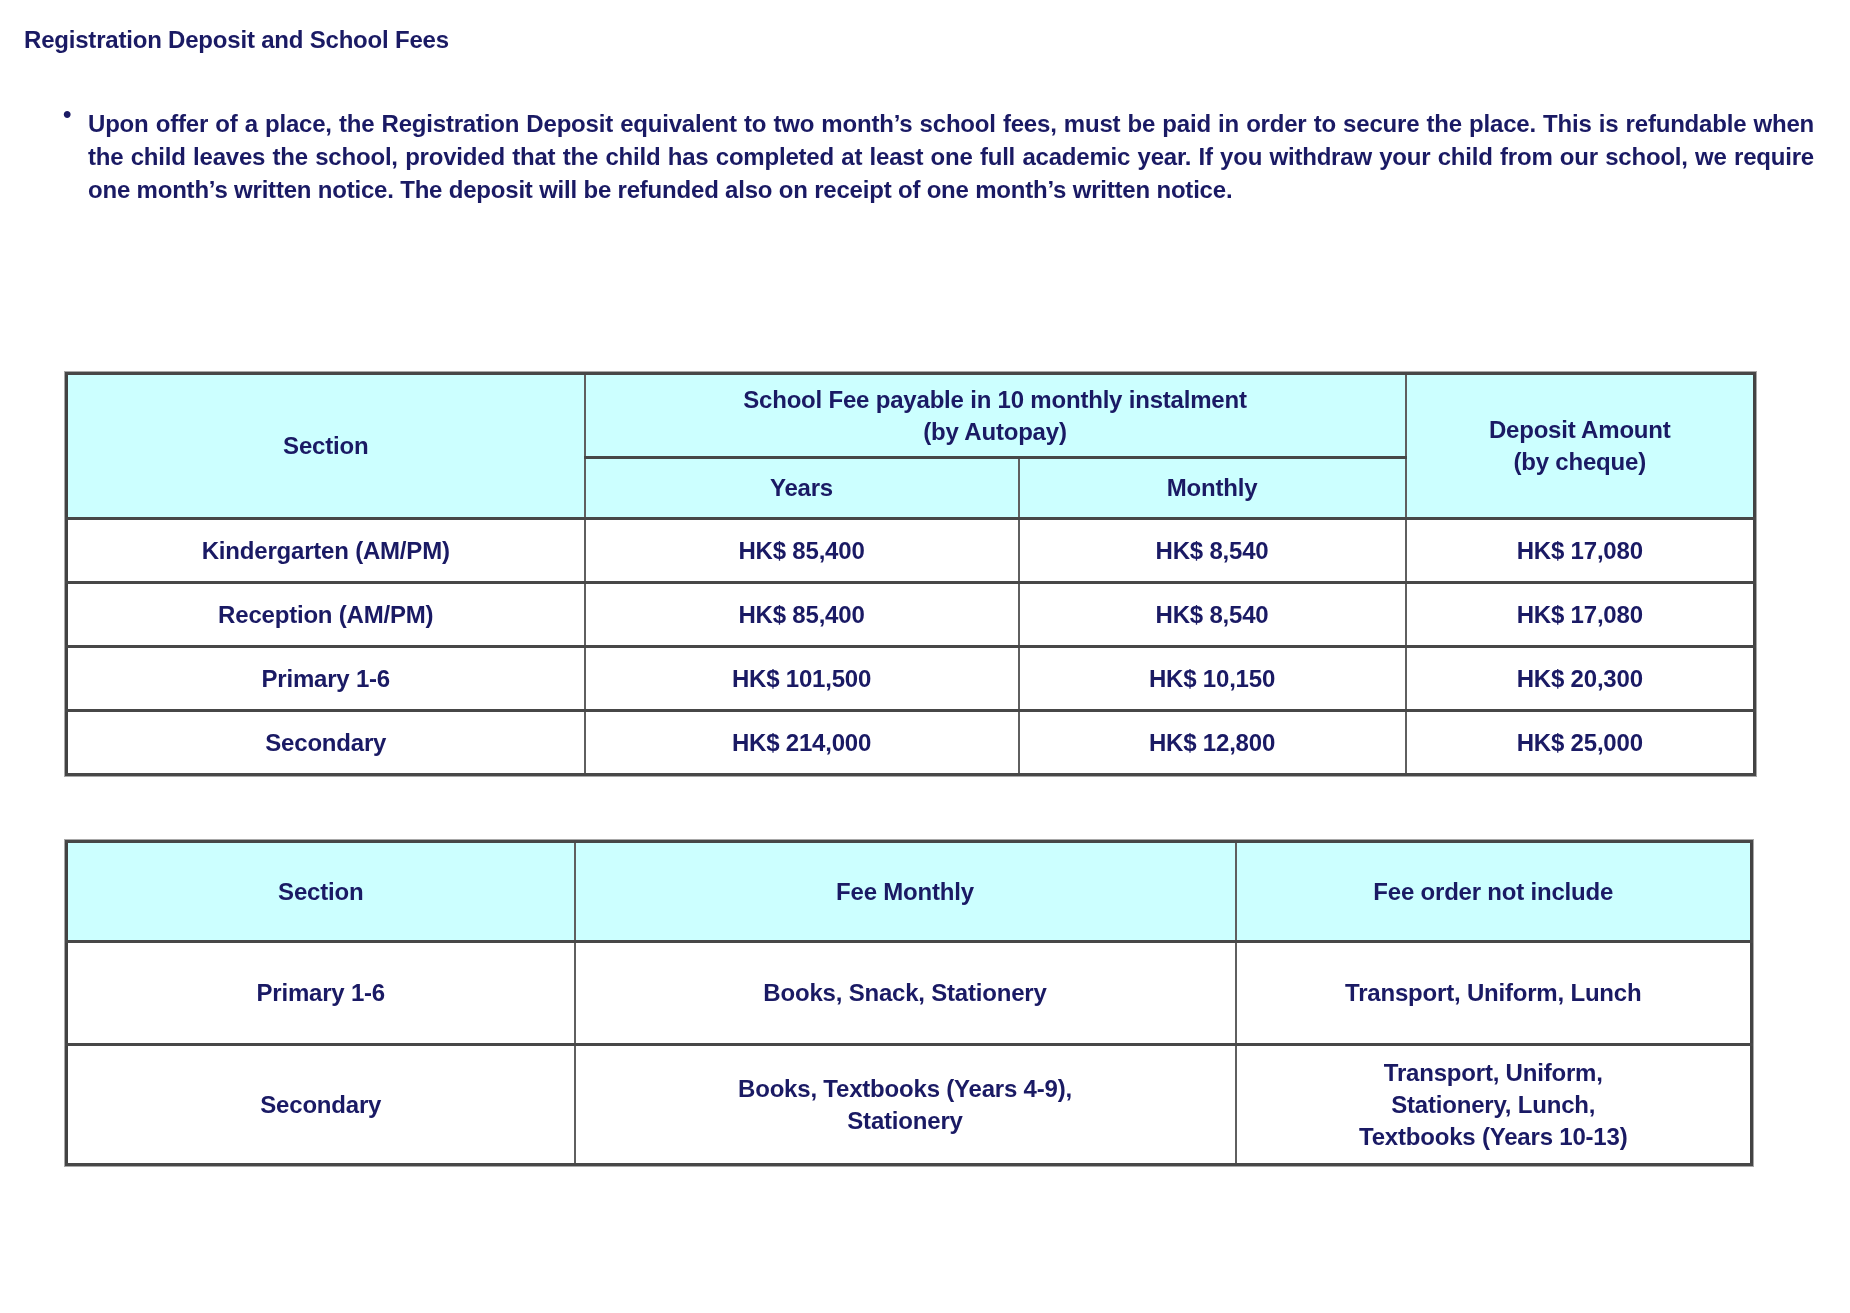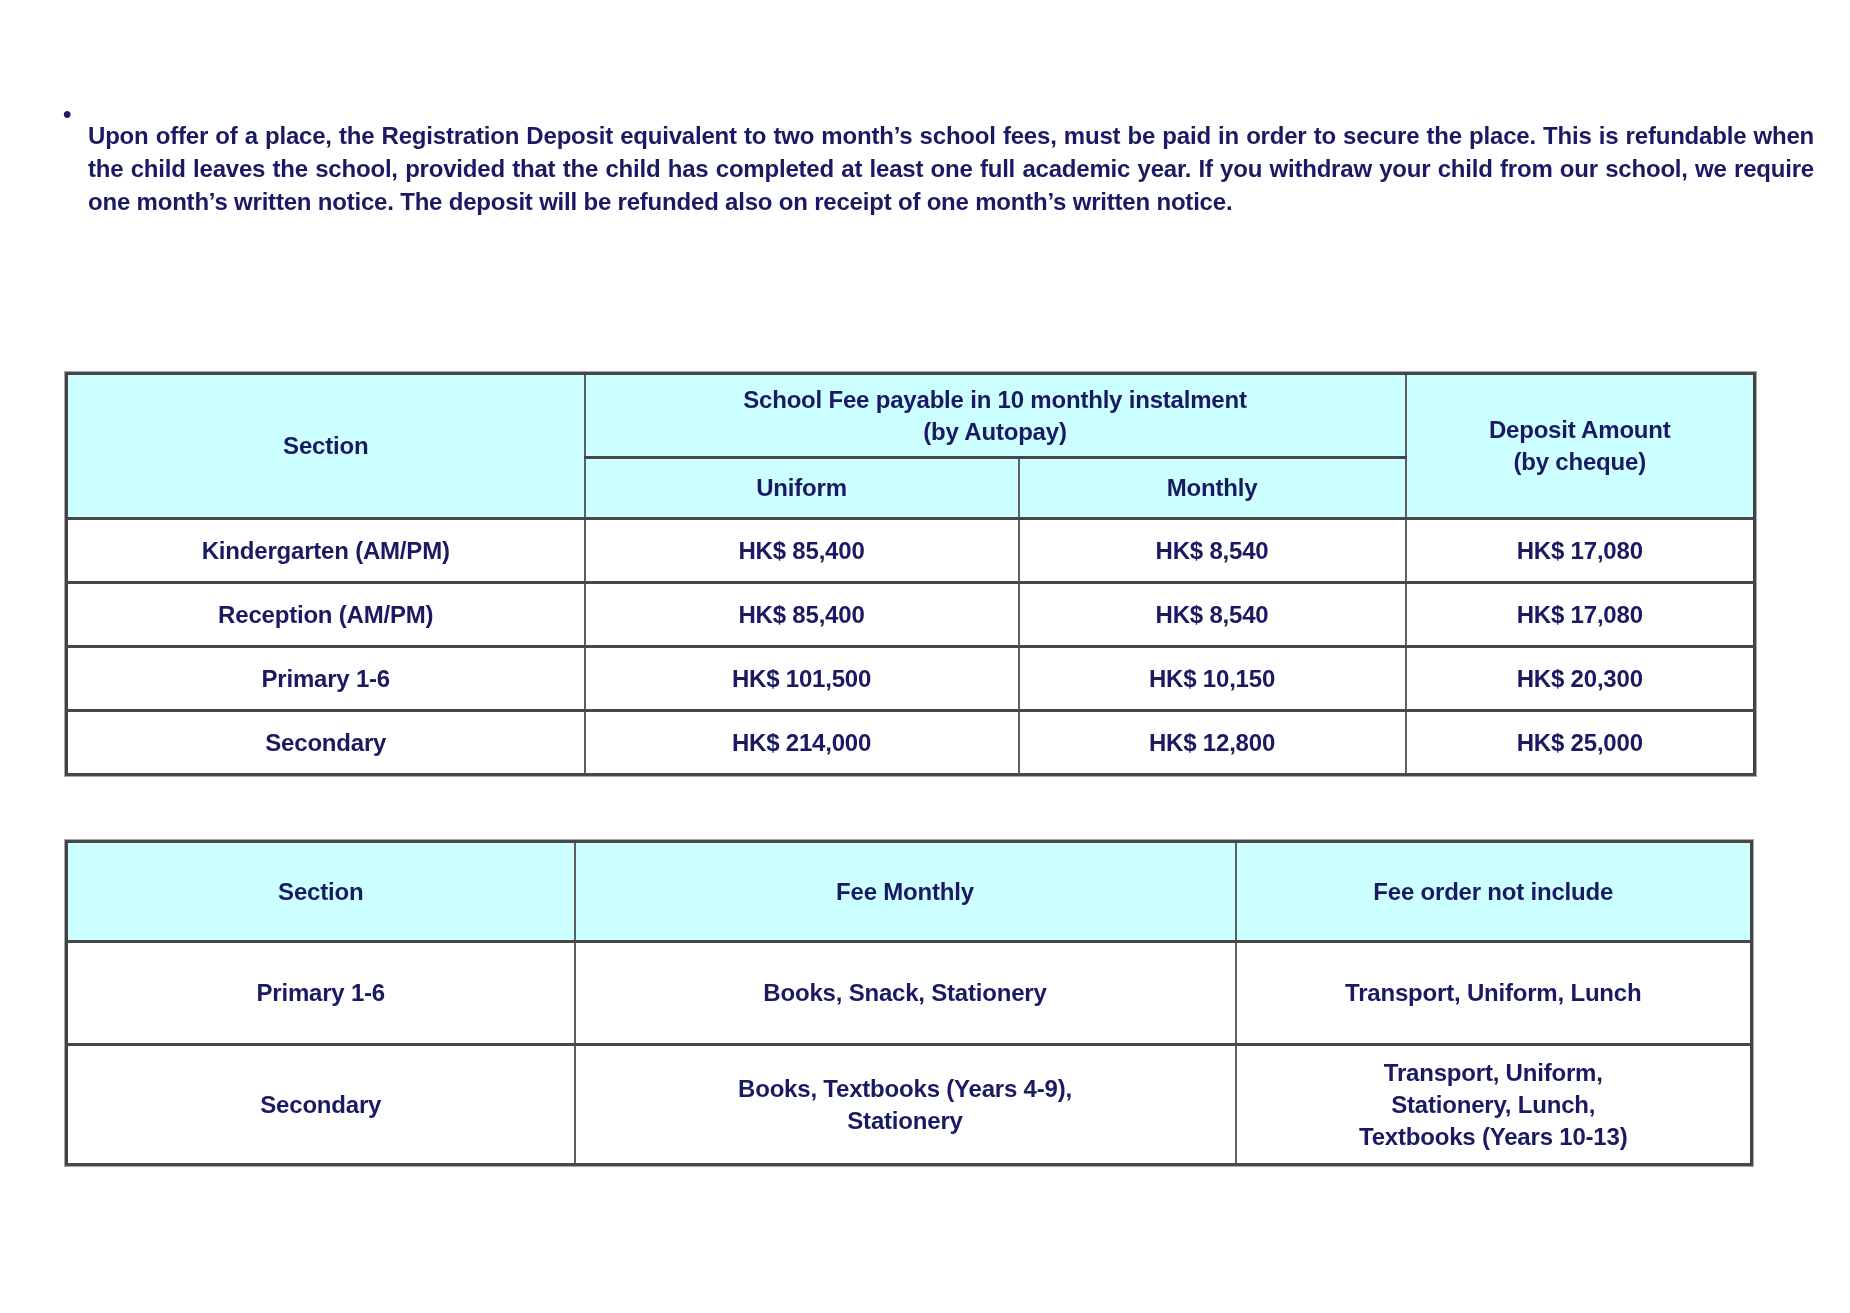--- a/index.html
+++ b/index.html
@@ -28,21 +28,21 @@
     left: 63px;
     top: 97px;
     font-size: 24px;
     font-weight: bold;
     line-height: 33px;
   }
 
   .bullet-para {
     position: absolute;
     left: 88px;
-    top: 95px;
+    top: 83px;
     width: 1726px;
     font-size: 24px;
     font-weight: bold;
     line-height: 33px;
     letter-spacing: -0.2px;
     text-align: justify;
   }
 
   table.grid {
     position: absolute;
@@ -81,41 +81,42 @@
   .h-inclhead { height: 100px; }
   .h-inclrow1 { height: 105px; }
   .h-inclrow2 { height: 103px; }
   .h-inclrow3 { height: 120px; }
 </style>
 </head>
 <body>
 
 <div class="page">
 
+  <div class="doc-title">Registration Deposit and School Fees</div>
 
   <span class="bullet-glyph">•</span>
   <p class="bullet-para">Upon offer of a place, the Registration Deposit equivalent to two month’s school fees, must be paid in order to secure the place. This is refundable when the child leaves the school, provided that the child has completed at least one full academic year. If you withdraw your child from our school, we require one month’s written notice. The deposit will be refunded also on receipt of one month’s written notice.</p>
 
   <table class="grid" id="fees-table">
     <colgroup>
       <col style="width:518px">
         <col style="width:434px">
         <col style="width:387px">
         <col style="width:349px">
     </colgroup>
     <tbody>
         <tr class="h-groupA">
       <th rowspan="2">Section</th>
       <th colspan="2">School Fee payable in 10 monthly instalment
 (by Autopay)</th>
       <th rowspan="2">Deposit Amount
 (by cheque)</th>
     </tr>
     <tr class="h-groupB">
-      <th>Uniform</th>
+      <th>Years</th>
       <th>Monthly</th>
     </tr>
     <tr class="h-feerow">
       <td>Kindergarten (AM/PM)</td>
       <td>HK$ 85,400</td>
       <td>HK$ 8,540</td>
       <td>HK$ 17,080</td>
     </tr>
     <tr class="h-feerow">
       <td>Reception (AM/PM)</td>

